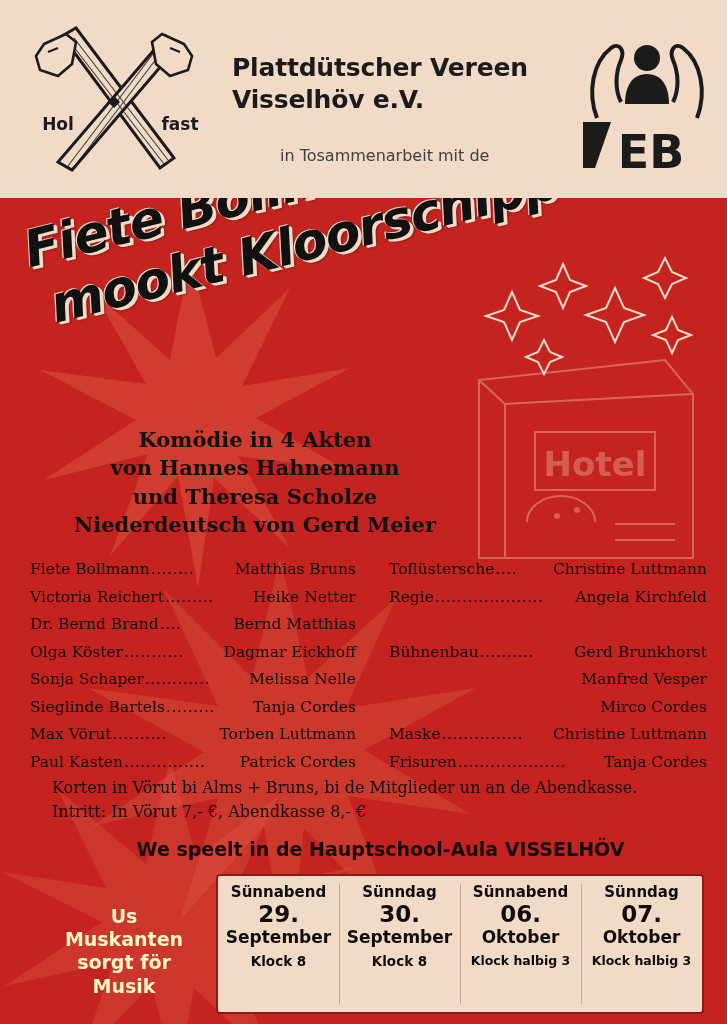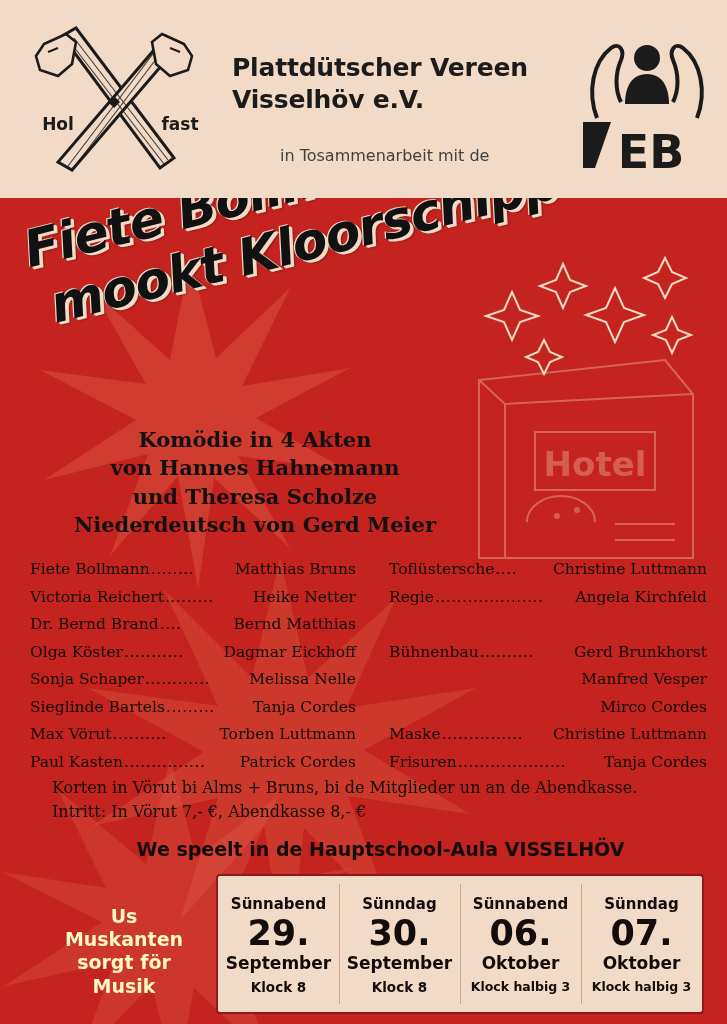--- a/index.html
+++ b/index.html
@@ -196,41 +196,41 @@
     width: 484px;
     height: 136px;
     background: #f2dbc6;
     border: 2px solid #8c1a16;
     border-radius: 4px;
     display: flex;
   }
   .date-cell {
     flex: 1 1 0;
     text-align: center;
-    padding-top: 19px;
+    padding-top: 7px;
     box-sizing: border-box;
     color: #120c0a;
     position: relative;
   }
   .date-cell + .date-cell::before {
     content: "";
     position: absolute;
     left: 0; top: 8px; bottom: 8px;
     width: 1px;
     background: #c9a88e;
   }
   .date-day {
     font-family: "DejaVu Sans", sans-serif;
     font-weight: bold;
     font-size: 15px;
   }
   .date-num {
     font-family: "DejaVu Sans", sans-serif;
     font-weight: bold;
-    font-size: 35px;
+    font-size: 23px;
     line-height: 1.18;
   }
   .date-month {
     font-family: "DejaVu Sans", sans-serif;
     font-weight: bold;
     font-size: 17px;
     line-height: 1.1;
   }
   .date-time {
     font-family: "DejaVu Sans", sans-serif;

